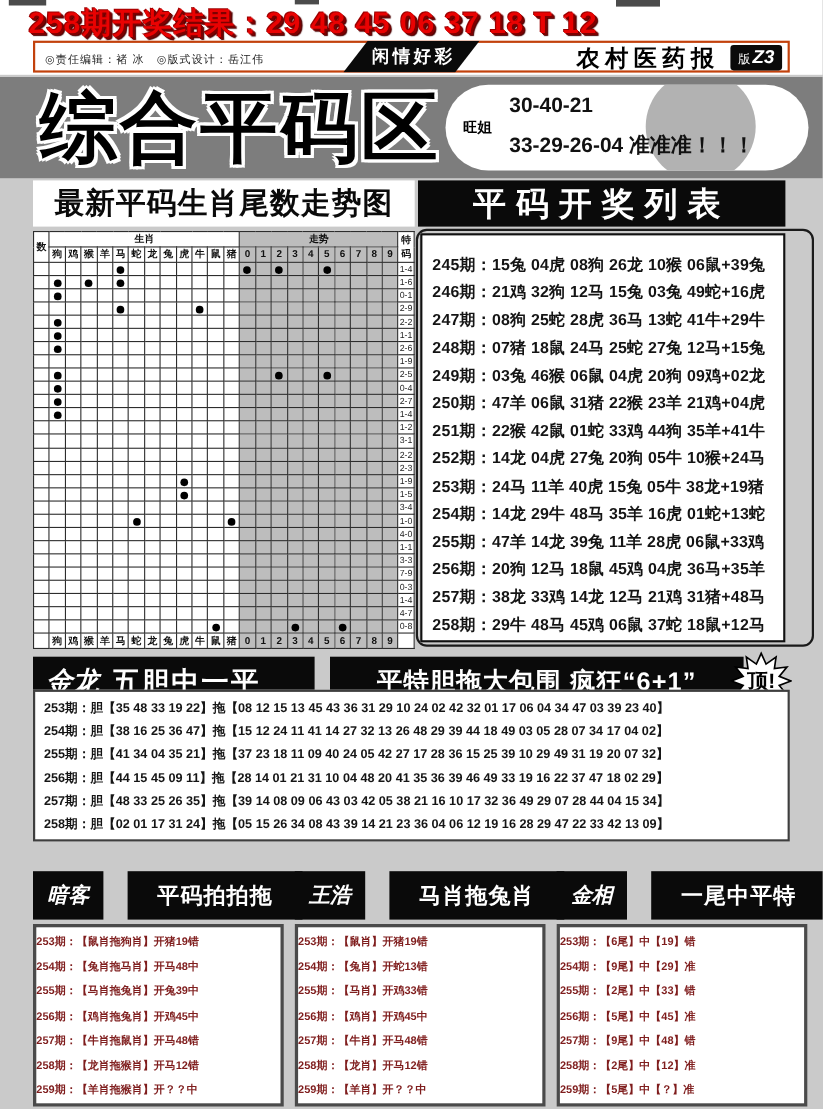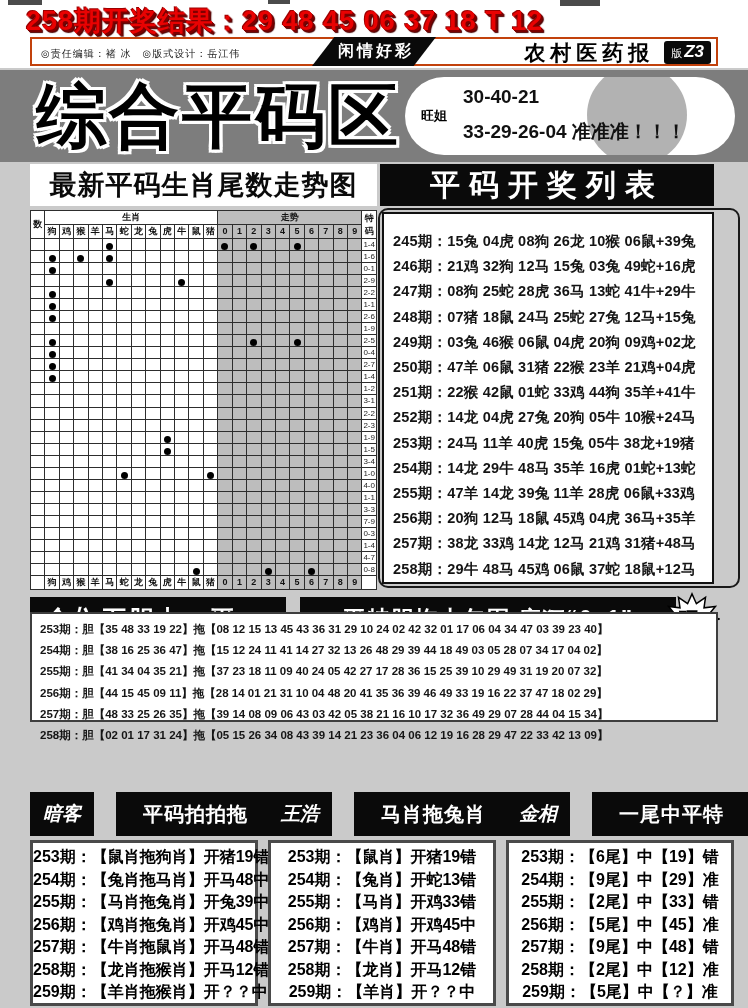--- a/index.html
+++ b/index.html
@@ -56,32 +56,32 @@
     display:flex;align-items:center;padding-left:12px;box-sizing:border-box;gap:12px;}
   .band-author{font-family:"Liberation Serif","DejaVu Serif",serif;font-style:italic;font-size:24px;font-weight:bold;}
   .band-title{font-size:25px;font-weight:900;letter-spacing:2px;white-space:nowrap;}
   .band-right{position:absolute;top:597px;left:300px;width:376px;height:44px;background:#0a0a0a;color:#fff;
     display:flex;align-items:center;justify-content:center;font-size:23px;font-weight:900;letter-spacing:1px;white-space:nowrap;}
   .burst{position:absolute;top:592px;left:664px;width:56px;height:54px;}
   .burst svg{position:absolute;top:0;left:0;}
   .burst .burst-text{position:absolute;top:0;left:0;width:56px;height:54px;display:flex;align-items:center;justify-content:center;
     font-size:19px;font-weight:900;color:#000;}
 
-  .dan-box{position:absolute;top:612px;left:30px;width:688px;height:110px;background:#fff;border:2px solid #3e3e3e;
+  .dan-box{position:absolute;top:627px;left:30px;width:688px;height:138px;background:#fff;border:2px solid #3e3e3e;
     box-sizing:border-box;padding:5px 0 0 8px;}
   .dan-row{font-size:11.5px;font-weight:bold;color:#151515;line-height:21.2px;white-space:nowrap;}
 
   .tip-head{position:absolute;top:792px;height:44px;display:flex;gap:22px;}
   .tip-head .author{background:#0a0a0a;color:#fff;width:64px;display:flex;align-items:center;justify-content:center;
     font-family:"Liberation Serif","DejaVu Serif",serif;font-style:italic;font-size:19px;font-weight:bold;}
   .tip-head .title{background:#0a0a0a;color:#fff;width:159px;display:flex;align-items:center;justify-content:center;
     font-size:20px;font-weight:900;letter-spacing:1px;white-space:nowrap;}
   .tip-box{position:absolute;top:840px;width:228px;height:166px;background:#fff;border:3px solid #4a4a4a;
     box-sizing:border-box;padding-top:3px;}
-  .trow{font-size:16px;font-weight:bold;color:#000000;line-height:22.5px;text-align:center;white-space:nowrap;}
+  .trow{font-size:10px;font-weight:bold;color:#7f1d1d;line-height:22.5px;white-space:nowrap;}
 </style>
 </head>
 <body>
 
 <div class="page">
 
   <div class="topwhite"></div>
   <div class="artifact" style="left:8px;top:0;width:34px;height:5px;"></div>
   <div class="artifact" style="left:268px;top:0;width:22px;height:4px;"></div>
   <div class="artifact" style="left:560px;top:0;width:40px;height:6px;"></div>

